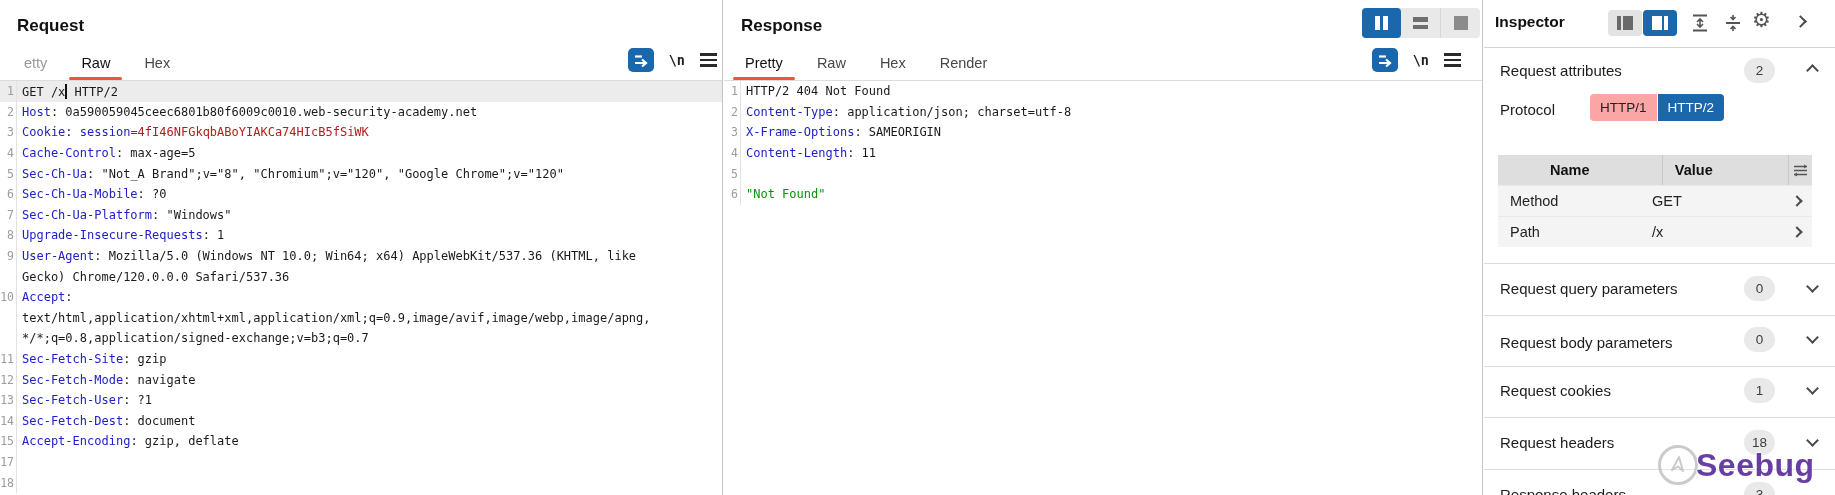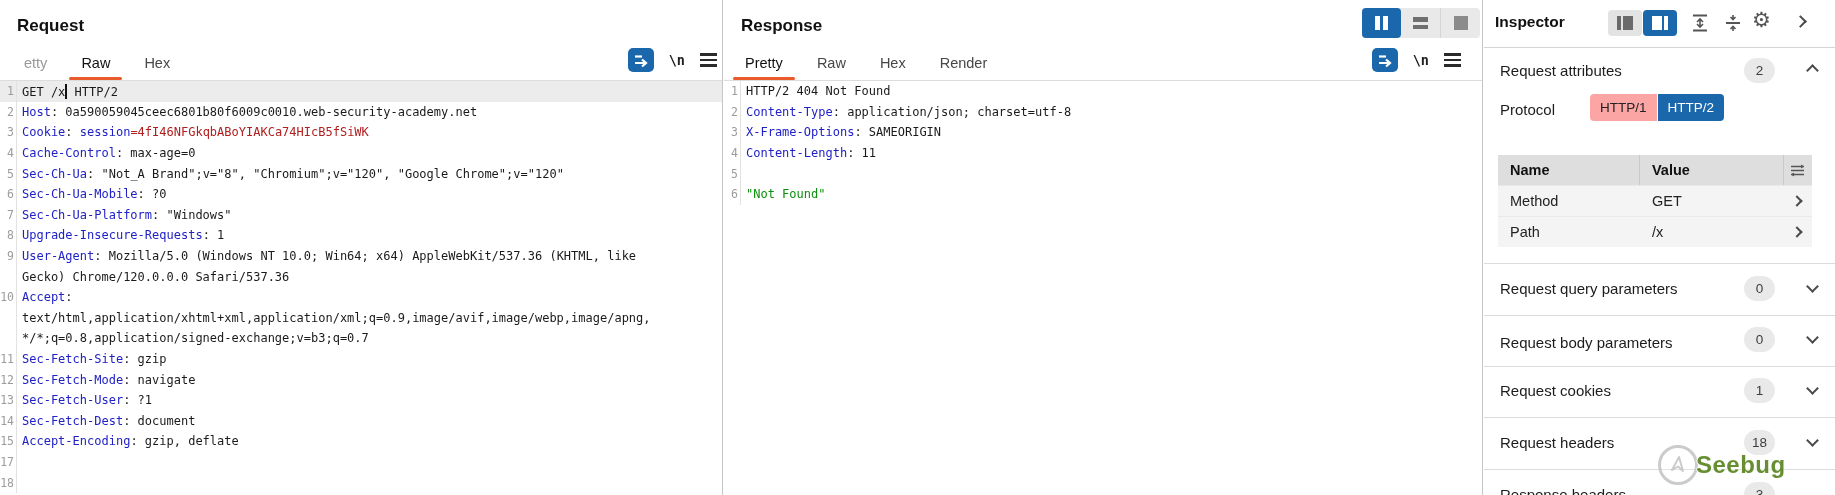--- a/index.html
+++ b/index.html
@@ -77,32 +77,32 @@
   .sec-chev { position:absolute; right:18px; }
   .sec-divider { position:absolute; left:0; right:0; border-top:1px solid #dcdcdc; }
 
   .proto-group { position:absolute; left:106px; top:94px; display:flex; gap:1px; font-size:13.5px; }
   .proto-btn { height:27px; padding:0 10px; display:flex; align-items:center; justify-content:center; background:#fca5a5; color:#222; }
   .proto-btn:first-child { border-radius:4px 0 0 4px; }
   .proto-btn:last-child  { border-radius:0 4px 4px 0; }
   .proto-btn.sel { background:#1b67ac; color:#fff; }
 
   #attr-table { position:absolute; left:14px; top:155px; width:314px; font-size:14.5px; }
-  .tbl-head { display:flex; height:30px; background:#dedede; font-weight:bold; color:#111; align-items:center; }
+  .tbl-head { display:flex; height:30px; background:#dedede; font-weight:bold; color:#111; align-items:center;padding-left:40px; }
   .tbl-head .c1, .tbl-head .c2 { border-right:1px solid #c9c9c9; align-self:stretch; display:flex; align-items:center; }
   .c1 { width:142px; padding-left:12px; } .c2 { width:144px; padding-left:12px; }
   .c3 { width:26px; display:flex; align-items:center; justify-content:center; }
   .tbl-row { display:flex; height:31px; background:#f4f4f4; align-items:center; color:#222; border-top:1px solid #e9e9e9; }
   .tbl-row .chev { width:8px; height:8px; }
 
   
   #watermark { position:absolute; left:1658px; top:445px; display:flex; align-items:center; opacity:.85; z-index:9; }
   #watermark .wm-circle { width:40px; height:40px; border:3px solid #c3c3c3; border-radius:50%;
                           display:flex; align-items:center; justify-content:center; background:rgba(255,255,255,.25);}
-  #watermark .wm-text { margin-left:-2px; font-size:24px; font-weight:bold; color:#4d7c0f;
+  #watermark .wm-text { margin-left:-2px; font-size:32px; font-weight:bold; color:#4c1d95;
                         text-shadow:0 1px 0 #fff, 0 -1px 0 #fff, 1px 0 0 #fff, -1px 0 0 #fff; letter-spacing:.5px; }
 </style>
 </head>
 <body>
 
 <div id="stage">
 
   <div class="panel" id="request-panel">
     <div class="panel-title">Request</div>
     <div class="tabs">
@@ -132,21 +132,21 @@
         <div class="line">
           <div class="gutter">2</div>
           <div class="ltext"><span class="sg-h">Host</span><span class="sg-p">: 0a590059045ceec6801b80f6009c0010.web-security-academy.net</span></div>
         </div>
         <div class="line">
           <div class="gutter">3</div>
           <div class="ltext"><span class="sg-h">Cookie</span><span class="sg-p">: </span><span class="sg-h">session</span><span class="sg-r">=4fI46NFGkqbABoYIAKCa74HIcB5fSiWK</span></div>
         </div>
         <div class="line">
           <div class="gutter">4</div>
-          <div class="ltext"><span class="sg-h">Cache-Control</span><span class="sg-p">: max-age=0</span></div>
+          <div class="ltext"><span class="sg-h">Cache-Control</span><span class="sg-p">: max-age=5</span></div>
         </div>
         <div class="line">
           <div class="gutter">5</div>
           <div class="ltext"><span class="sg-h">Sec-Ch-Ua</span><span class="sg-p">: "Not_A Brand";v="8", "Chromium";v="120", "Google Chrome";v="120"</span></div>
         </div>
         <div class="line">
           <div class="gutter">6</div>
           <div class="ltext"><span class="sg-h">Sec-Ch-Ua-Mobile</span><span class="sg-p">: ?0</span></div>
         </div>
         <div class="line">

